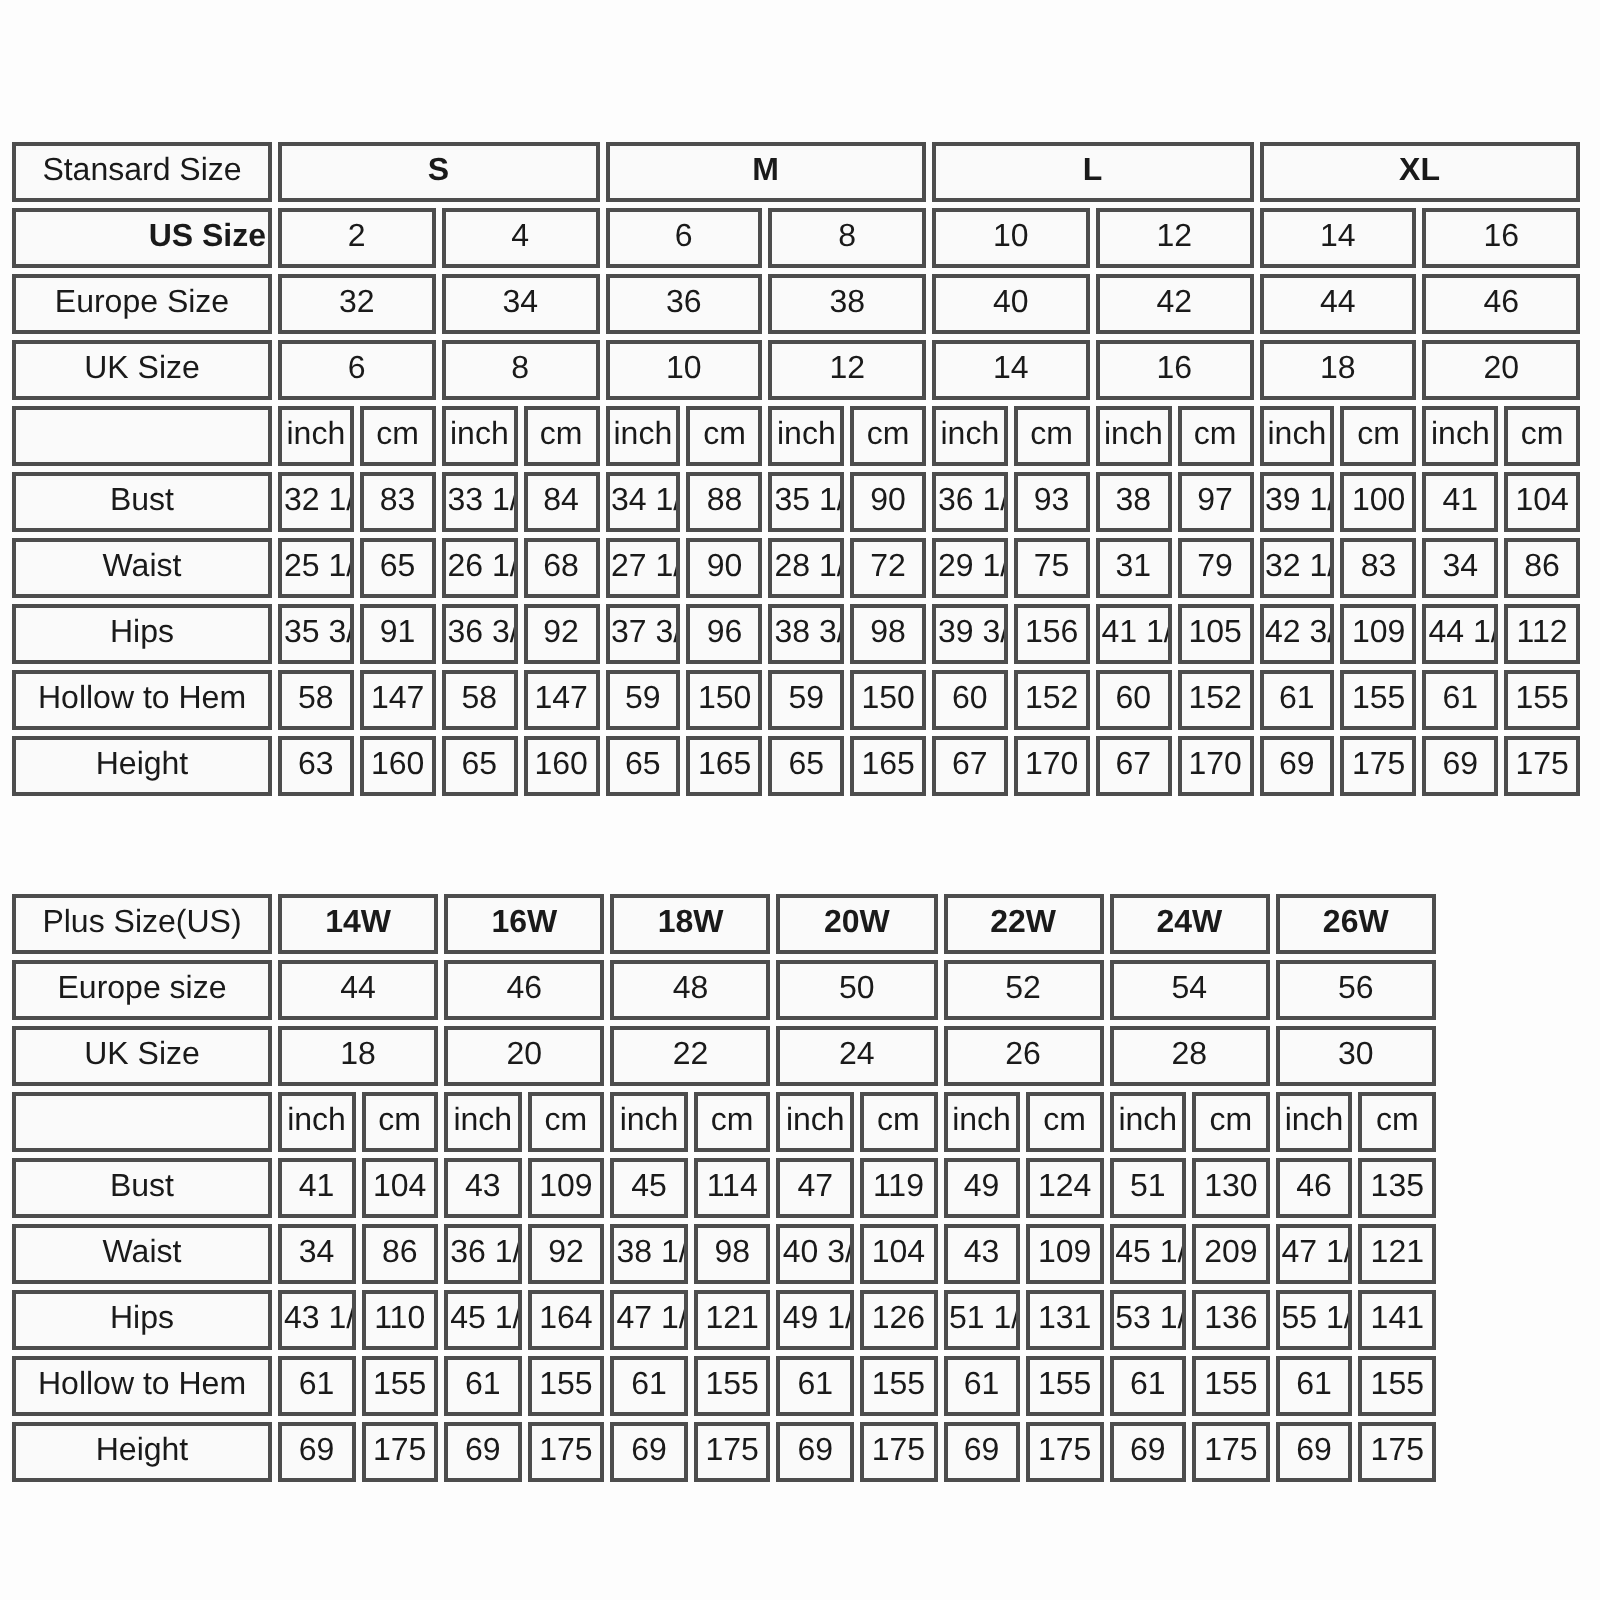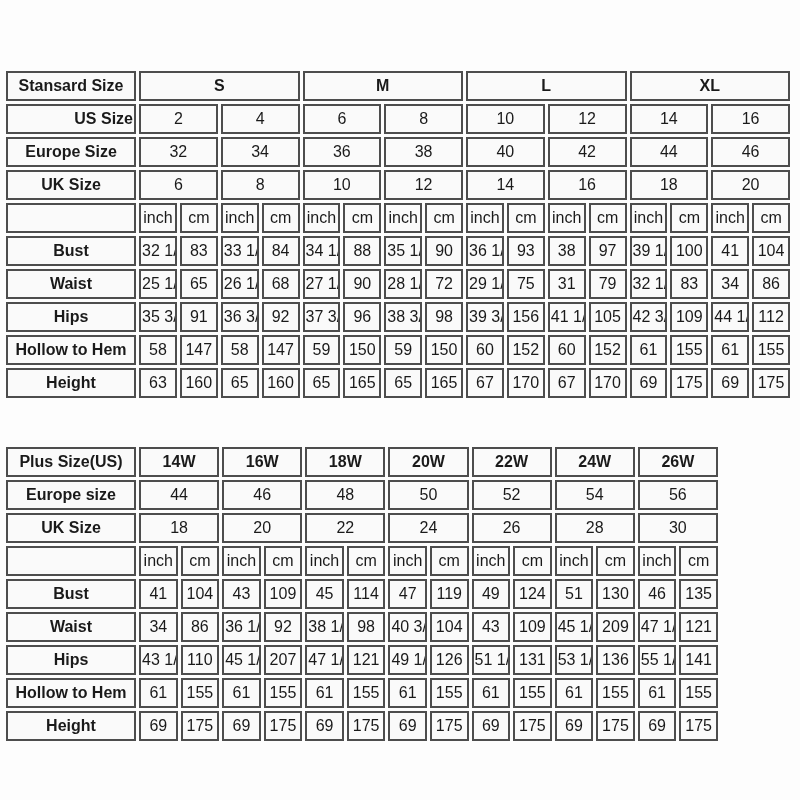--- a/index.html
+++ b/index.html
@@ -26,22 +26,22 @@
     text-align: center;
     vertical-align: middle;
     height: 26px;
     font-size: 16px;
     white-space: nowrap;
     overflow: hidden;
     padding: 0 1px;
   }
   #standard-table { top: 68px; left: 3px; width: 790px; }
   #plus-table     { top: 444px; left: 3px; width: 718px; }
-  td.label-cell   { font-size: 17px; font-weight: bold; }
-  td.header-label { font-weight: bold; font-size: 19px; margin-top: 46px; }
+  td.label-cell   { font-size: 17px; }
+  td.header-label { font-weight: normal; font-size: 19px; margin-top: 46px; }
   td.group-cell   { font-weight: bold; font-size: 18px; }
   td.size-label   { font-size: 18px; }
   td.size-label.bold { font-weight: bold; text-align: right; }
   td.size-value   { font-size: 17px; }
   td.unit-cell    { font-size: 16px; }
 </style>
 </head>
 <body>
 
 <table id="standard-table" class="size-table">
@@ -320,21 +320,21 @@
         <td class="measure-value">45 1/4</td>
         <td class="measure-value">209</td>
         <td class="measure-value">47 1/2</td>
         <td class="measure-value">121</td>
       </tr>
       <tr>
         <td class="label-cell">Hips</td>
         <td class="measure-value">43 1/2</td>
         <td class="measure-value">110</td>
         <td class="measure-value">45 1/2</td>
-        <td class="measure-value">207</td>
+        <td class="measure-value">164</td>
         <td class="measure-value">47 1/2</td>
         <td class="measure-value">121</td>
         <td class="measure-value">49 1/2</td>
         <td class="measure-value">126</td>
         <td class="measure-value">51 1/2</td>
         <td class="measure-value">131</td>
         <td class="measure-value">53 1/2</td>
         <td class="measure-value">136</td>
         <td class="measure-value">55 1/2</td>
         <td class="measure-value">141</td>

